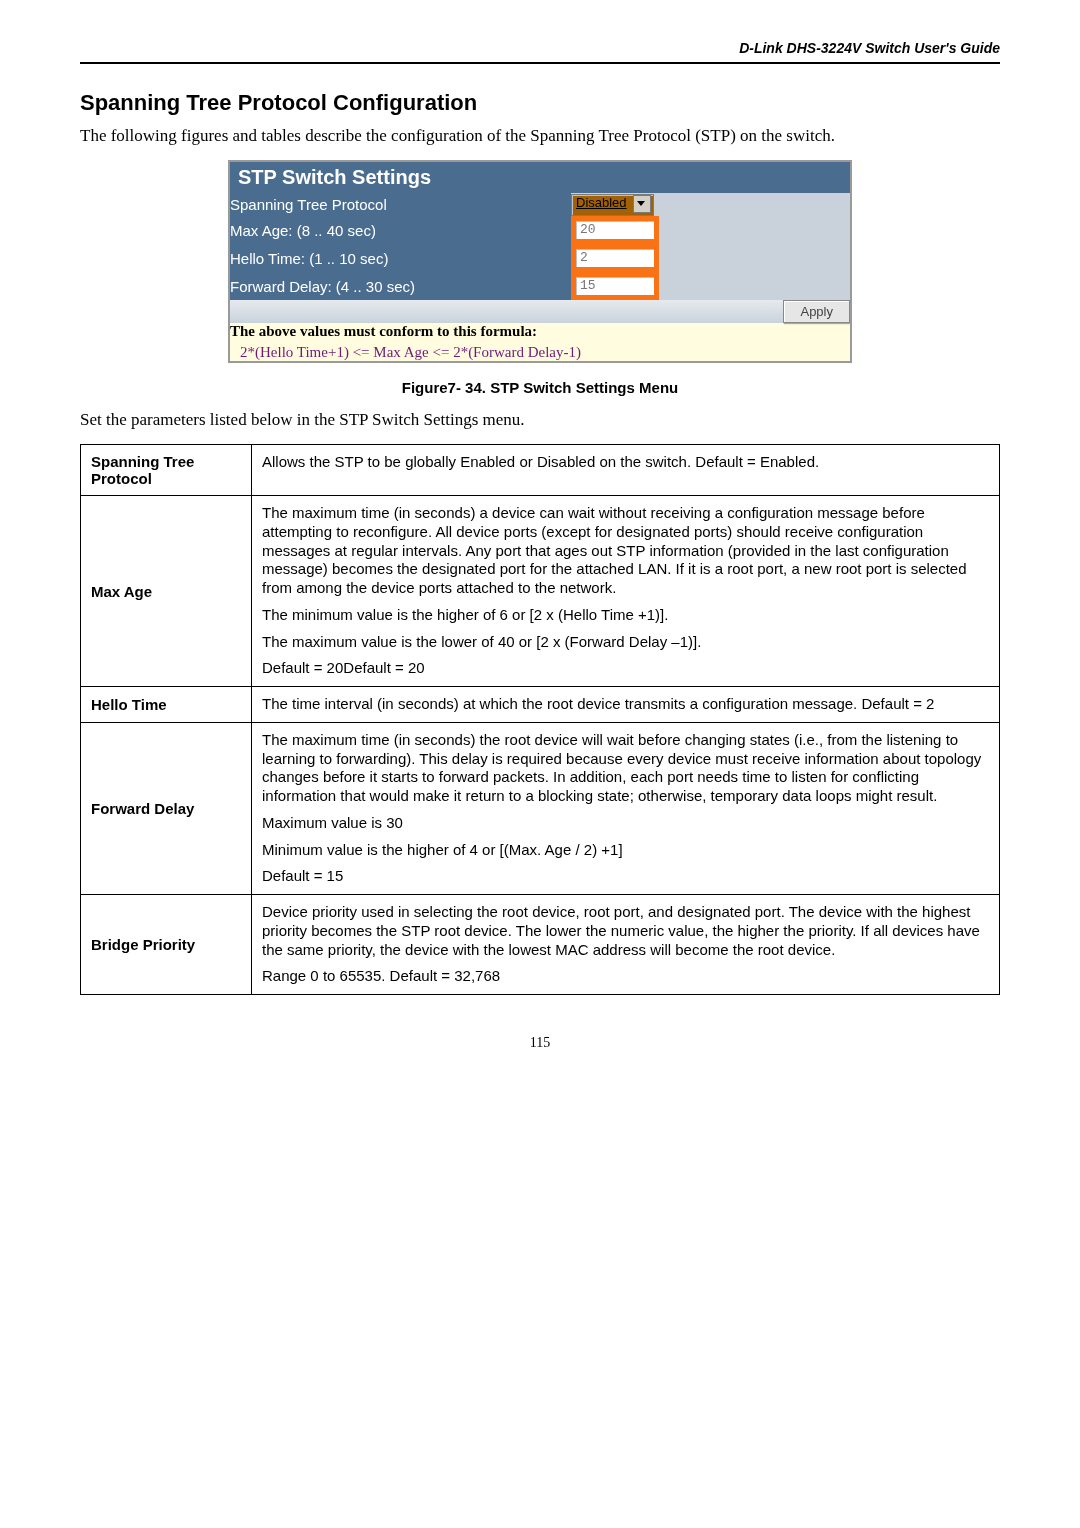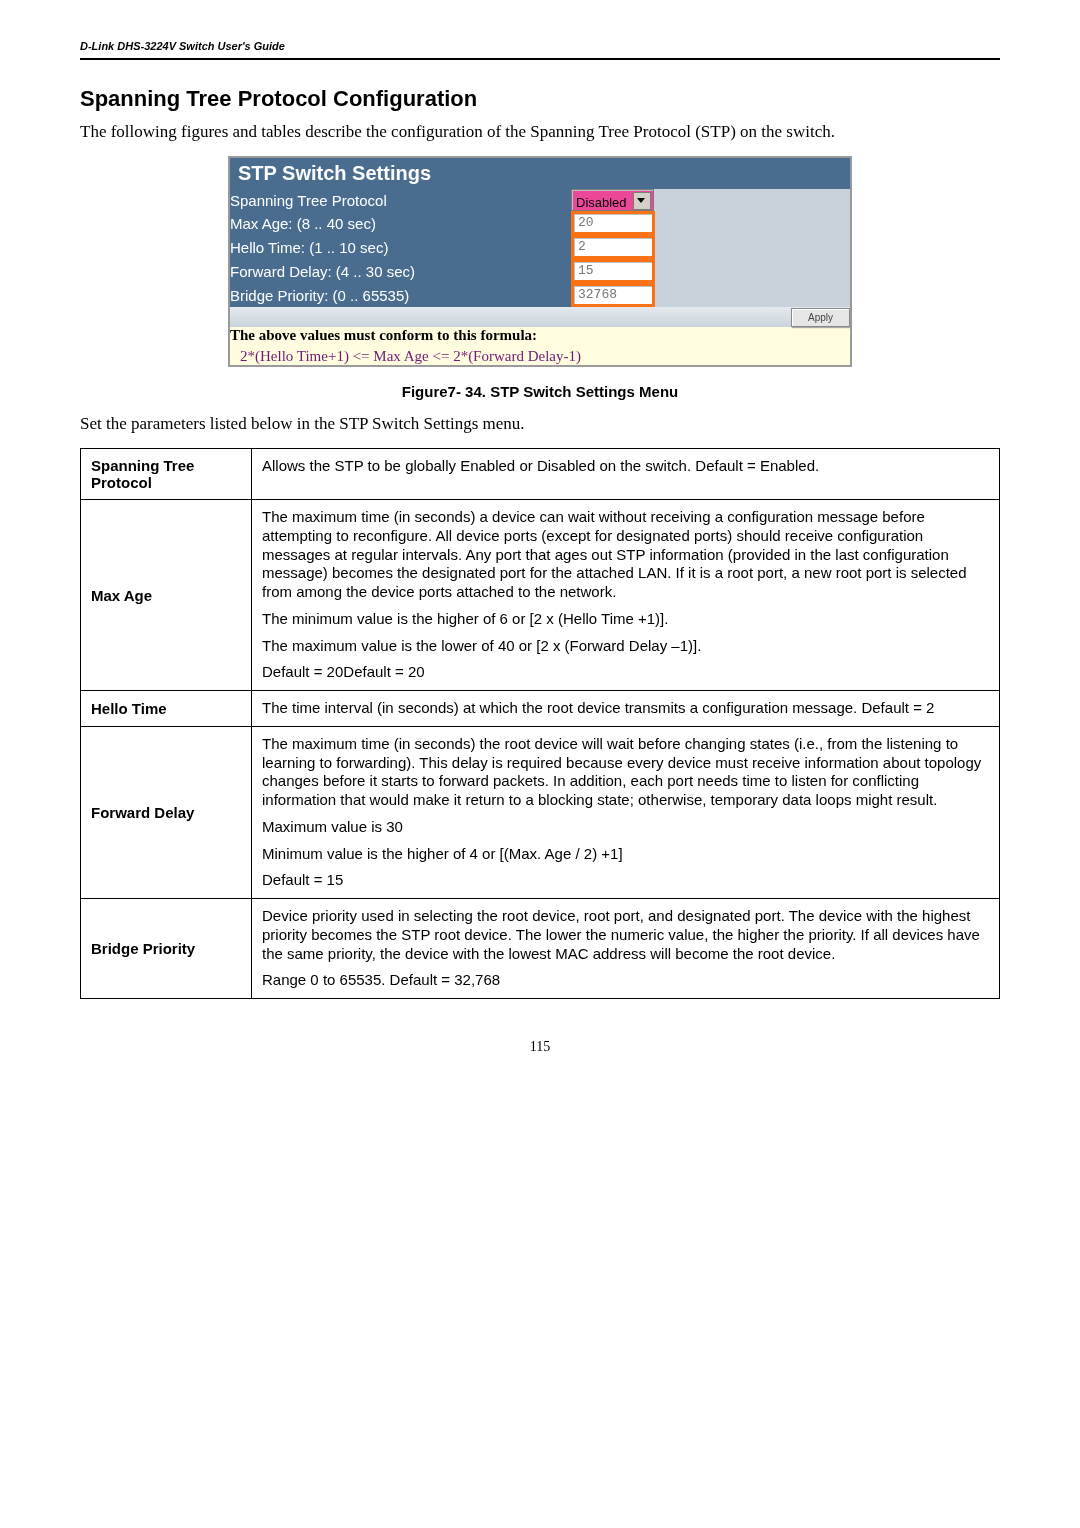--- a/index.html
+++ b/index.html
@@ -9,25 +9,25 @@
     font-family: "Times New Roman", Times, serif;
     color: #000;
   }
   .page {
     width: 1080px;
     margin: 0 auto;
     padding: 40px 80px 60px 80px;
     box-sizing: border-box;
   }
   .header-line {
-    text-align: left;
+    text-align: right;
     font-family: Arial, Helvetica, sans-serif;
     font-weight: bold;
     font-style: italic;
-    font-size: 11px;
+    font-size: 14px;
     padding-bottom: 4px;
   }
   .hr-top {
     border: 0;
     border-top: 2px solid #000;
     margin-top: 2px;
     margin-bottom: 26px;
   }
   h2.section-title {
     font-family: Arial, Helvetica, sans-serif;
@@ -74,28 +74,29 @@
     width: 55%;
     vertical-align: middle;
   }
   .embed-row-input {
     background: #c9d2db;
     padding: 3px 6px;
     vertical-align: middle;
   }
   .fake-select {
     display: inline-flex;
-    align-items: flex-end;
-    background: #ec4899;
+    align-items: flex-start;
+    background: #a16207;
     border: 1px solid #7a7a7a;
     font-size: 13px;
     height: 20px;
     padding: 0 2px 0 4px;
     box-shadow: inset 1px 1px 0 #c0c0c0;
     cursor: pointer;
+    text-decoration: underline;
   }
   .fake-select .arrow {
     display: inline-block;
     margin-left: 6px;
     width: 16px;
     height: 16px;
     background: #d4d0c8;
     border: 1px solid #7a7a7a;
     position: relative;
   }
@@ -103,41 +104,41 @@
     content: "";
     position: absolute;
     left: 3px; top: 5px;
     border-left: 4px solid transparent;
     border-right: 4px solid transparent;
     border-top: 5px solid #000;
   }
   .fake-input {
     display: inline-block;
     background: #fff;
-    border: 3px solid #f97316;
+    border: 5px solid #f97316;
     box-shadow: inset 1px 1px 0 #c0c0c0;
     font-family: "Courier New", monospace;
     font-size: 13px;
     color: #777;
     width: 70px;
     height: 18px;
     line-height: 18px;
     padding: 0 4px;
   }
   .apply-row {
     background: linear-gradient(#e6eaef, #c9d2db);
     padding: 16px 10px;
     text-align: right;
   }
   .apply-btn {
     display: inline-block;
     background: #e6e6e6;
     border: 1px solid #888;
     box-shadow: inset 1px 1px 0 #fff, 1px 1px 1px #aaa;
-    font-size: 10px;
+    font-size: 13px;
     padding: 3px 16px;
     cursor: pointer;
     color: #444;
   }
   .formula-box {
     background: #fffce0;
     padding: 10px 12px 12px 12px;
     font-family: "Times New Roman", serif;
     font-size: 15px;
   }
@@ -225,26 +226,20 @@
             <span class="fake-input">2</span>
           </td>
         </tr>
         <tr>
           <td class="embed-row-label">Forward Delay: (4 .. 30 sec)</td>
           <td class="embed-row-input">
             <span class="fake-input">15</span>
           </td>
         </tr>
         <tr>
-          <td class="embed-row-label">Bridge Priority: (0 .. 65535)</td>
-          <td class="embed-row-input">
-            <span class="fake-input">32768</span>
-          </td>
-        </tr>
-        <tr>
           <td colspan="2" class="apply-row">
             <span class="apply-btn">Apply</span>
           </td>
         </tr>
         <tr>
           <td colspan="2" class="formula-box">
             <div class="f-title">The above values must conform to this formula:</div>
             <div class="f-line">2*(Hello Time+1) &lt;= Max Age &lt;= 2*(Forward Delay-1)</div>
           </td>
         </tr>

